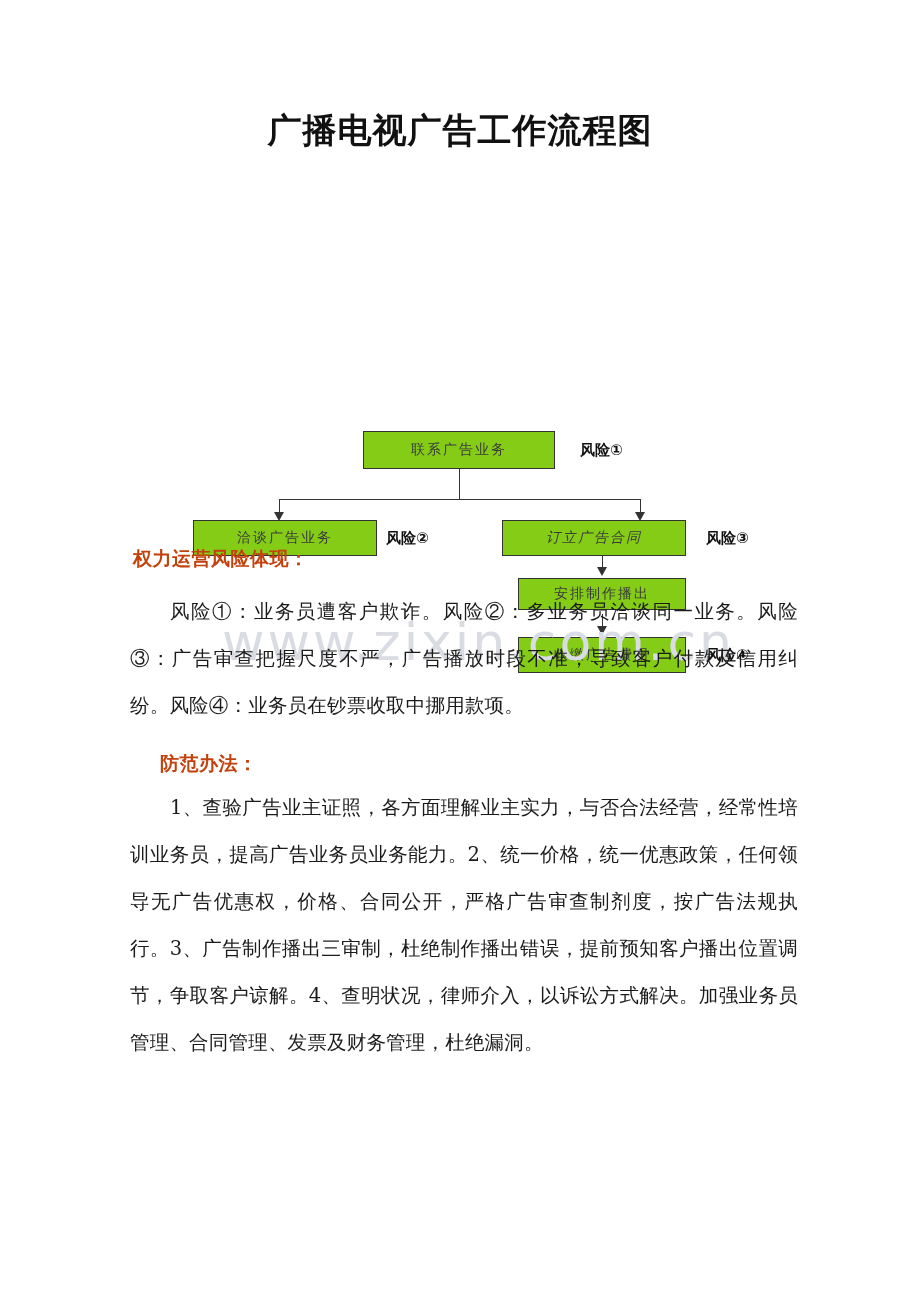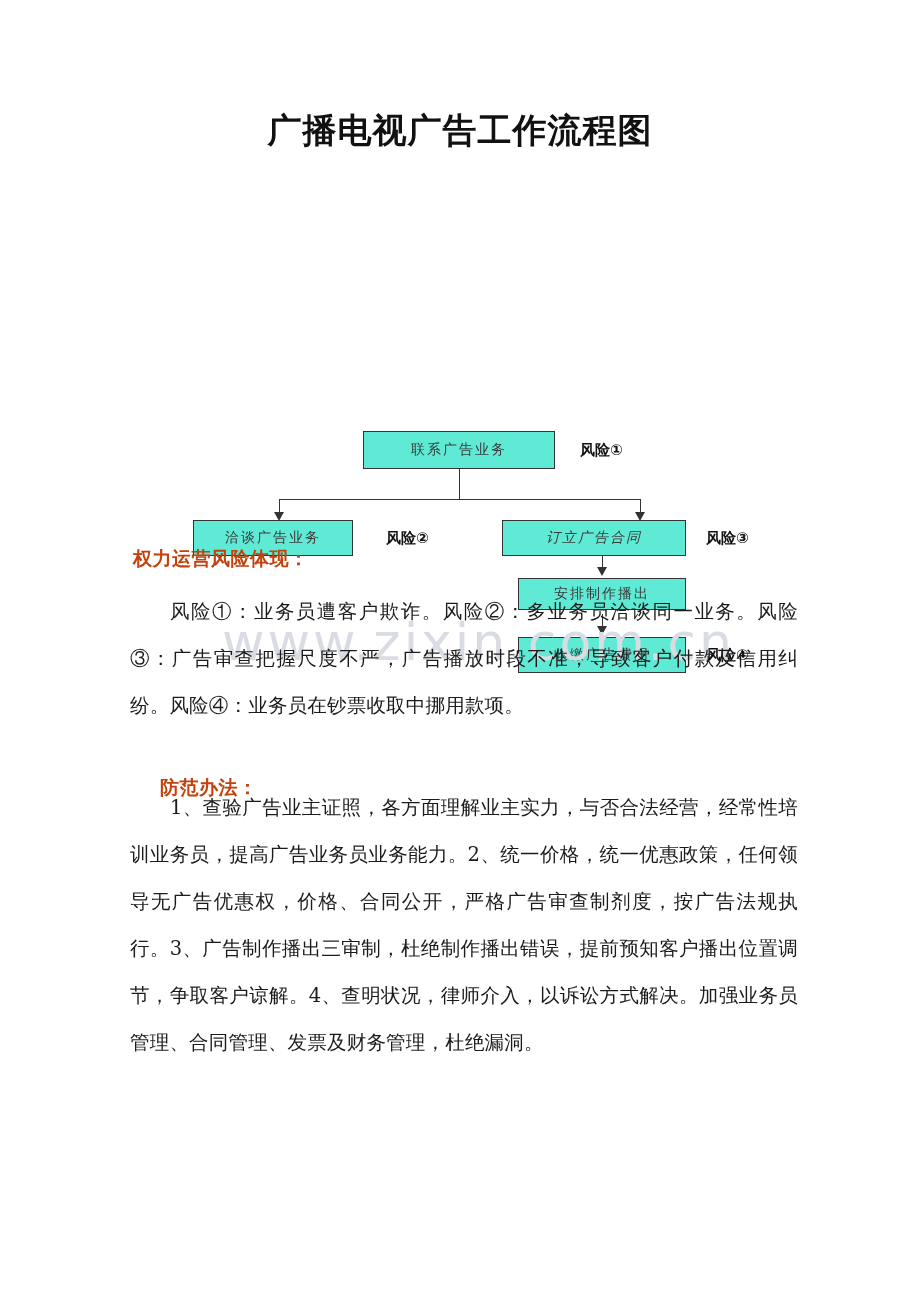--- a/index.html
+++ b/index.html
@@ -43,33 +43,33 @@
     top: 210px;
     left: 0;
     width: 920px;
     height: 270px;
   }
 
   .node {
     position: absolute;
     box-sizing: border-box;
     border: 1px solid #333333;
-    background: #5eead4;
+    background: #84cc16;
     display: flex;
     align-items: center;
     justify-content: center;
     font-family: "DejaVu Serif", "Liberation Serif", serif;
     font-size: 14px;
     color: #3a3a3a;
     letter-spacing: 2px;
     white-space: nowrap;
   }
 
   #node-contact  { left: 363px; top: 221px; width: 192px; height: 38px; }
-  #node-negotiate{ left: 193px; top: 310px; width: 160px; height: 36px; }
+  #node-negotiate{ left: 193px; top: 310px; width: 184px; height: 36px; }
   #node-contract { left: 502px; top: 310px; width: 184px; height: 36px; font-style: italic; }
   #node-produce  { left: 518px; top: 368px; width: 168px; height: 32px; }
   #node-collect  { left: 518px; top: 427px; width: 168px; height: 36px; }
 
   .risk-label {
     position: absolute;
     font-family: "DejaVu Sans", "Liberation Sans", sans-serif;
     font-size: 15px;
     font-weight: bold;
     color: #111111;
@@ -114,21 +114,21 @@
   .section-heading {
     position: absolute;
     left: 133px;
     font-family: "DejaVu Sans", "Liberation Sans", sans-serif;
     font-size: 19px;
     font-weight: bold;
     color: #c2410c;
     letter-spacing: 0.5px;
   }
   #heading-risk     { top: 546px; }
-  #heading-measures { top: 775px; padding-left: 27px; }
+  #heading-measures { top: 751px; padding-left: 27px; }
 
   .body-block {
     position: absolute;
     left: 130px;
     width: 668px;
     font-family: "DejaVu Serif", "Liberation Serif", serif;
     font-size: 19.5px;
     line-height: 47px;
     color: #1b1b1b;
     text-align: justify;

